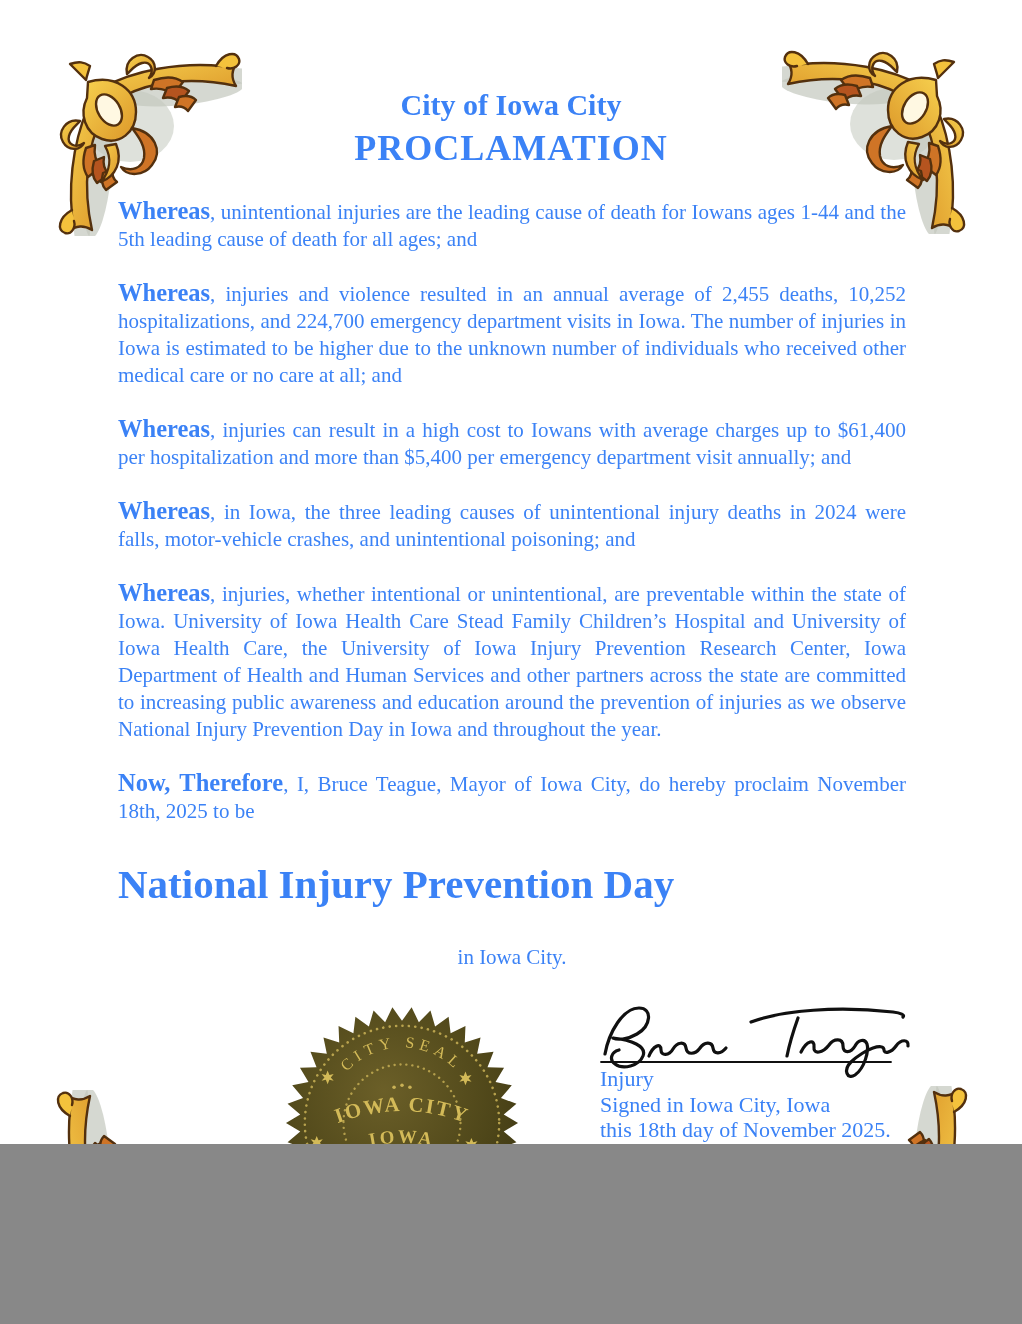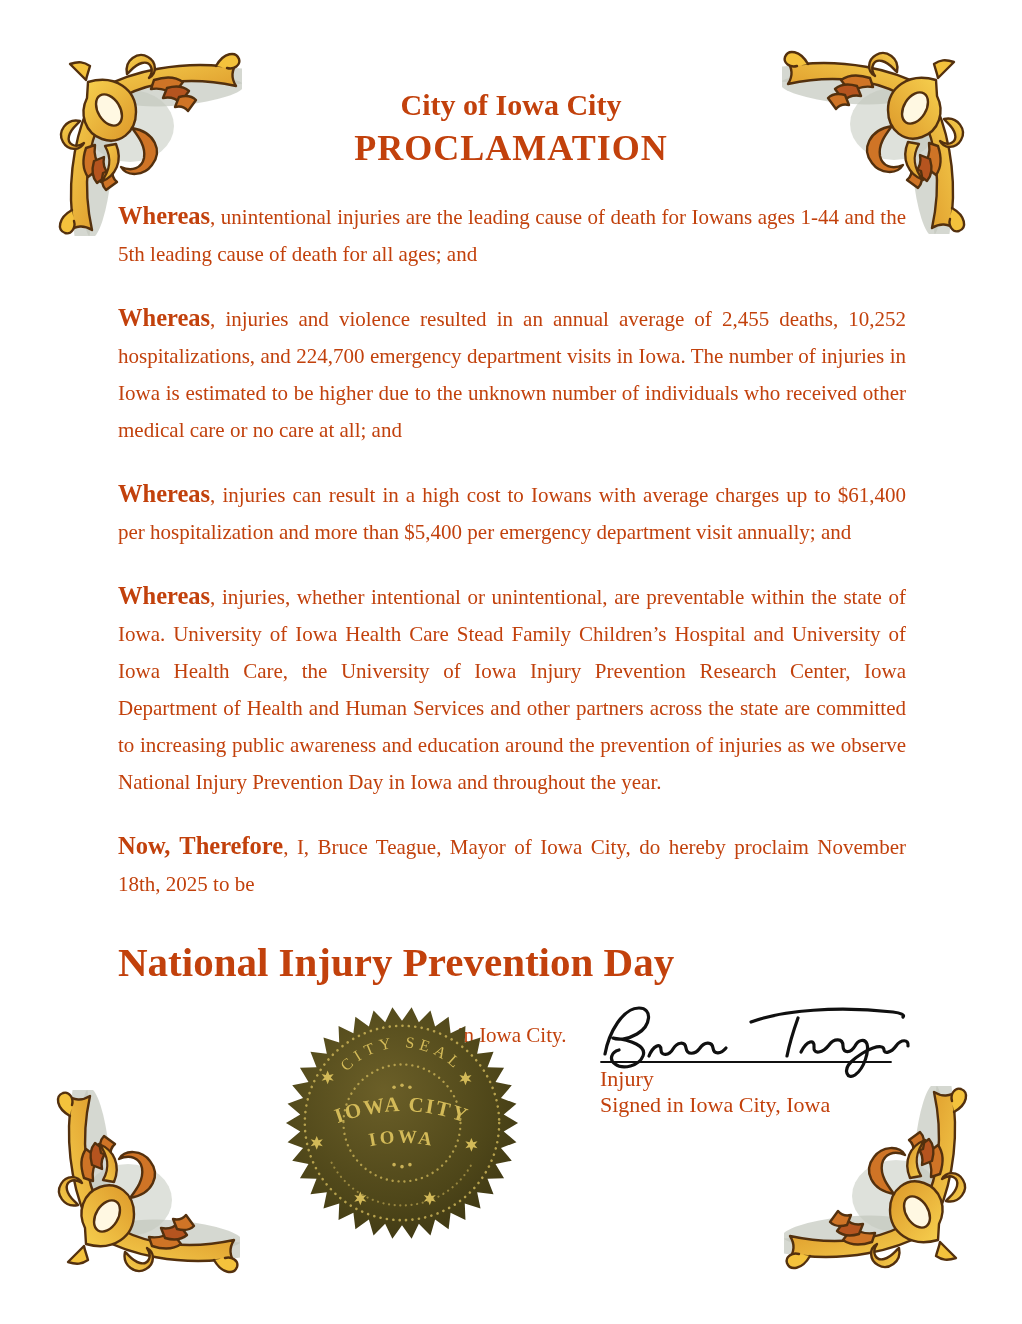--- a/index.html
+++ b/index.html
@@ -1,37 +1,37 @@
 <!DOCTYPE html>
 <html><head>
 <meta charset="utf-8">
 <style>
   html,body{margin:0;padding:0;background:#888;}
   .page{
     position:relative;
-    width:1022px;height:1324px;
+    width:1022px;height:1144px;
     background:#ffffff;
     overflow:hidden;
     font-family:"Liberation Serif", serif;
-    color:#c2410c;
+    color:#3b82f6;
   }
   
   .corner{position:absolute;width:212px;height:212px;}
   .corner.tl{left:30px;top:24px;}
   .corner.tr{right:28px;top:22px;transform:scaleX(-1);}
   .corner.bl{left:28px;top:1090px;transform:scaleY(-1);}
   .corner.br{right:26px;top:1086px;transform:scale(-1,-1);}
   
   .header{position:absolute;left:0;top:88px;width:100%;text-align:center;}
   .org{font-size:30px;font-weight:bold;line-height:34px;}
   .doc-title{font-size:36px;font-weight:bold;line-height:48px;margin-top:2px;letter-spacing:1px;}
   
   .content{position:absolute;left:118px;top:197px;width:788px;}
   .para{
-    font-size:21px;line-height:37px;margin:0 0 26px 0;
+    font-size:21px;line-height:27px;margin:0 0 26px 0;
     text-align:justify;
   }
   .lead{font-weight:bold;font-size:24.5px;}
   .day-title{
     font-size:41px;font-weight:bold;text-align:left;
     margin:36px 0 0 0;line-height:46px;
   }
   .closing{font-size:21px;margin:38px 0 0 0;text-align:center;}
   
   .seal{position:absolute;left:283px;top:1004px;width:238px;height:238px;}
@@ -100,20 +100,21 @@
 
   <div class="header">
     <div class="org">City of Iowa City</div>
     <div class="doc-title">PROCLAMATION</div>
   </div>
 
   <div class="content">
     <p class="para"><span class="lead">Whereas</span><span>, unintentional injuries are the leading cause of death for Iowans ages 1-44 and the 5th leading cause of death for all ages; and</span></p>
     <p class="para"><span class="lead">Whereas</span><span>, injuries and violence resulted in an annual average of 2,455 deaths, 10,252 hospitalizations, and 224,700 emergency department visits in Iowa. The number of injuries in Iowa is estimated to be higher due to the unknown number of individuals who received other medical care or no care at all; and</span></p>
     <p class="para"><span class="lead">Whereas</span><span>, injuries can result in a high cost to Iowans with average charges up to $61,400 per hospitalization and more than $5,400 per emergency department visit annually; and</span></p>
+    <p class="para"><span class="lead">Whereas</span><span>, in Iowa, the three leading causes of unintentional injury deaths in 2024 were falls, motor-vehicle crashes, and unintentional poisoning; and</span></p>
     <p class="para"><span class="lead">Whereas</span><span>, injuries, whether intentional or unintentional, are preventable within the state of Iowa. University of Iowa Health Care Stead Family Children’s Hospital and University of Iowa Health Care, the University of Iowa Injury Prevention Research Center, Iowa Department of Health and Human Services and other partners across the state are committed to increasing public awareness and education around the prevention of injuries as we observe National Injury Prevention Day in Iowa and throughout the year.</span></p>
     <p class="para"><span class="lead">Now, Therefore</span><span>, I, Bruce Teague, Mayor of Iowa City, do hereby proclaim November 18th, 2025 to be</span></p>
     <p class="day-title">National Injury Prevention Day</p>
     <p class="closing">in Iowa City.</p>
   </div>
 
   <svg class="seal" viewBox="0 0 240 240" role="img">
     <defs>
       <radialGradient id="sealG" cx="42%" cy="36%" r="75%">
         <stop offset="0" stop-color="#6b5f28"></stop>
@@ -161,15 +162,16 @@
       <path d="M158,26 C190,14 245,10 300,16 C308,17 312,19 310,21"></path>
       <path d="M205,22 C200,36 196,50 194,60"></path>
       <path d="M208,56 C214,44 222,43 221,51 C220,59 230,57 236,49 C241,42 250,42 250,50 C250,58 258,57 262,50 C265,44 272,42 274,48 C276,54 272,72 262,79 C254,84 250,74 258,66 C264,60 274,54 280,52 C286,50 291,50 291,54 C291,58 298,57 303,50 C308,43 316,43 315,50"></path>
       <path d="M8,66 L298,66" stroke-width="1.8"></path>
     </g>
   </svg>
 
   <div class="sig-block">
     <div>Injury</div>
     <div>Signed in Iowa City, Iowa</div>
+    <div>this 18th day of November 2025.</div>
   </div>
 
 </div>
 
 </body></html>

